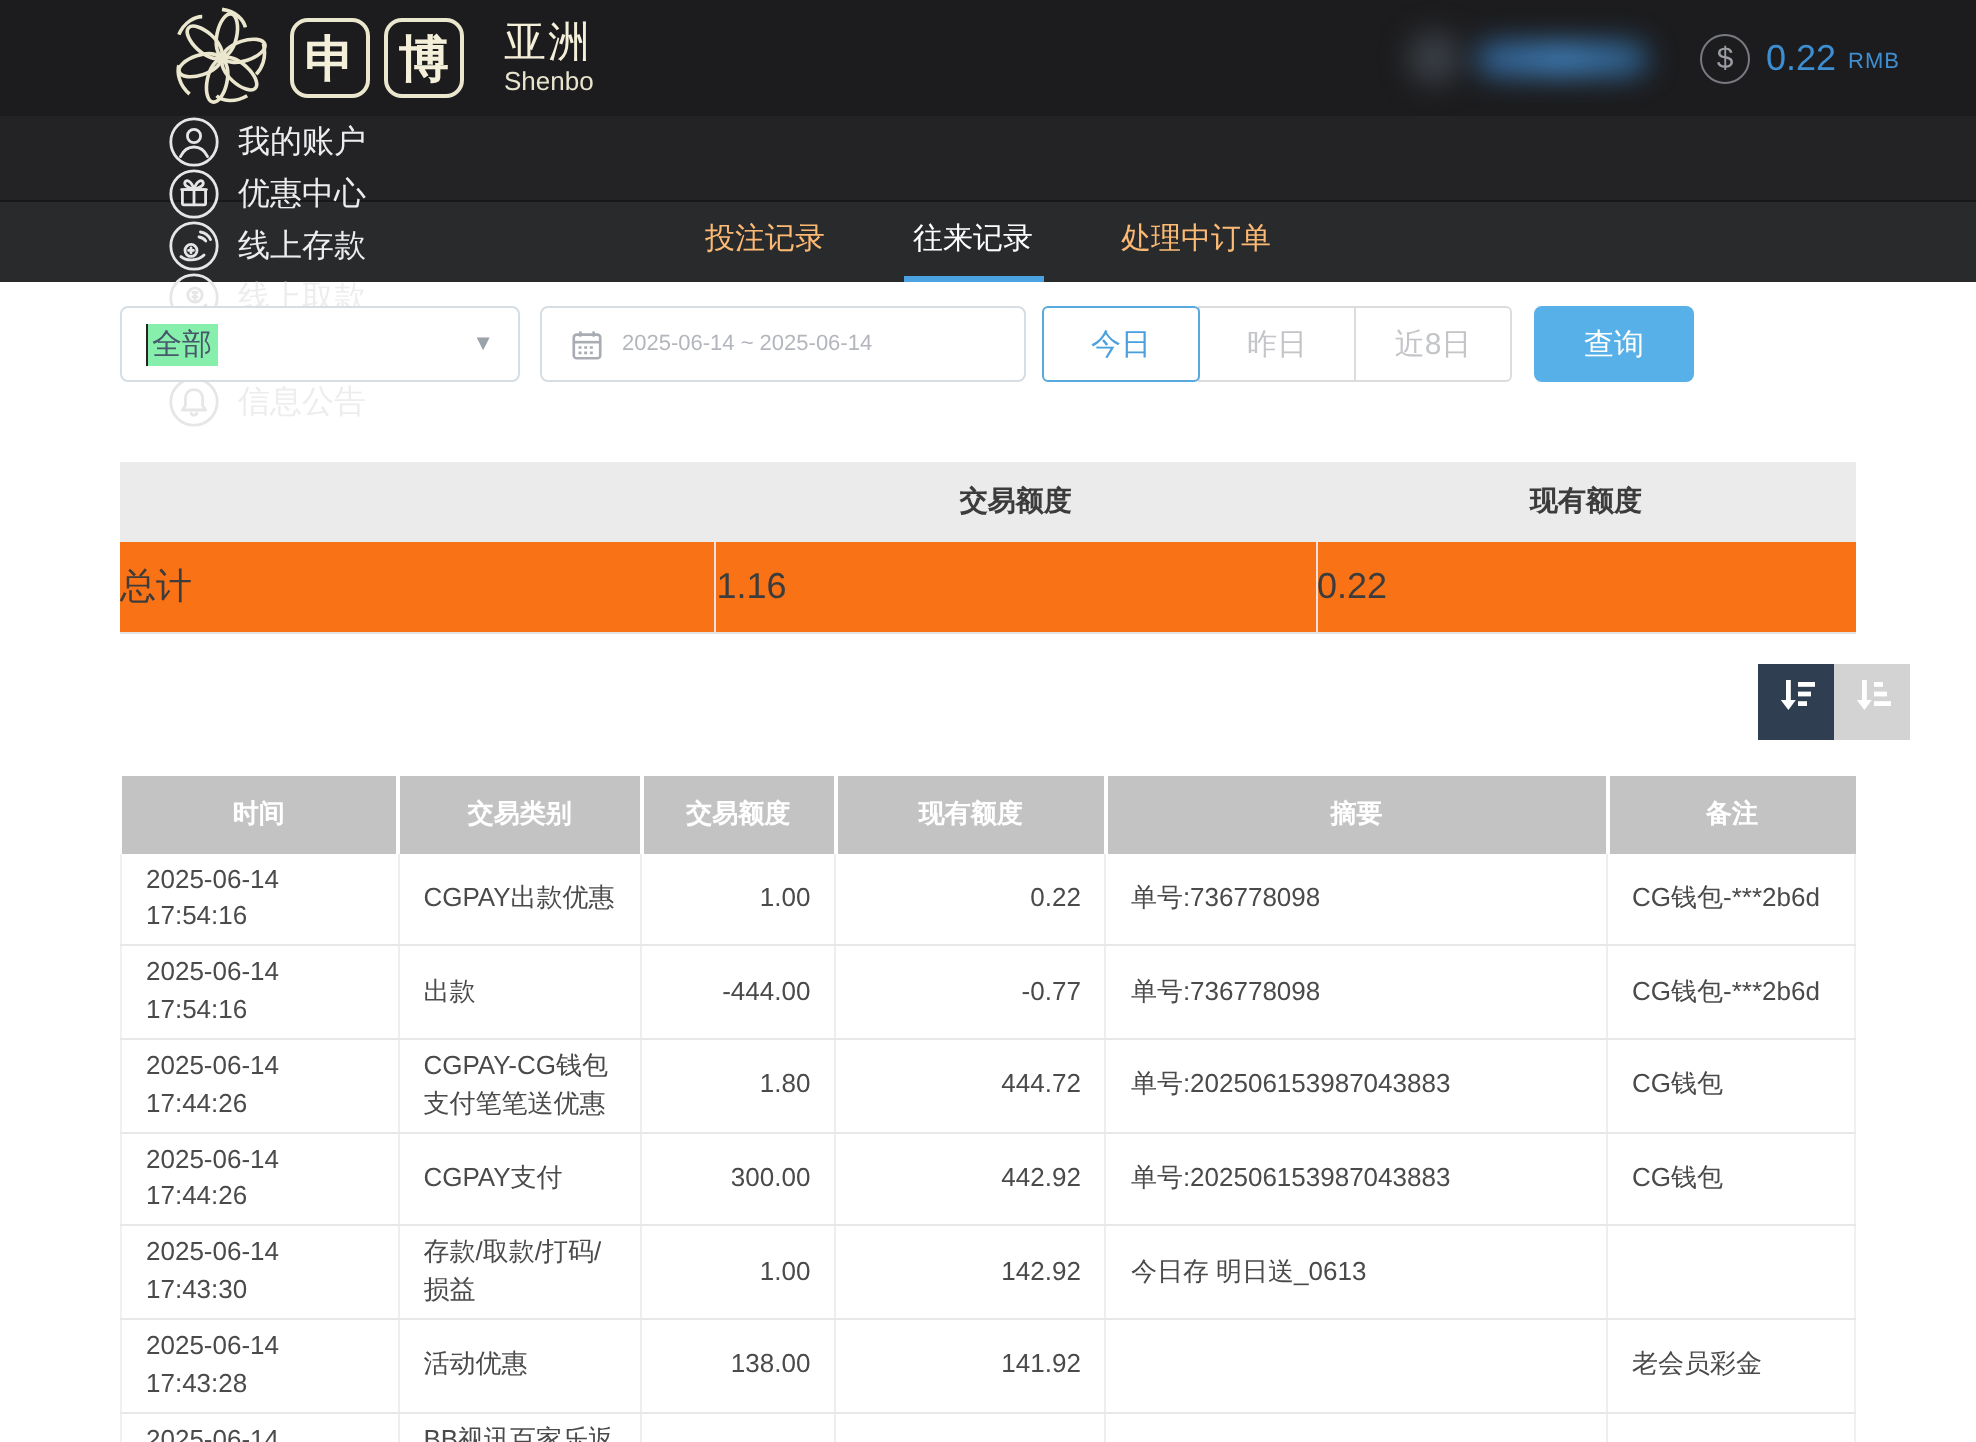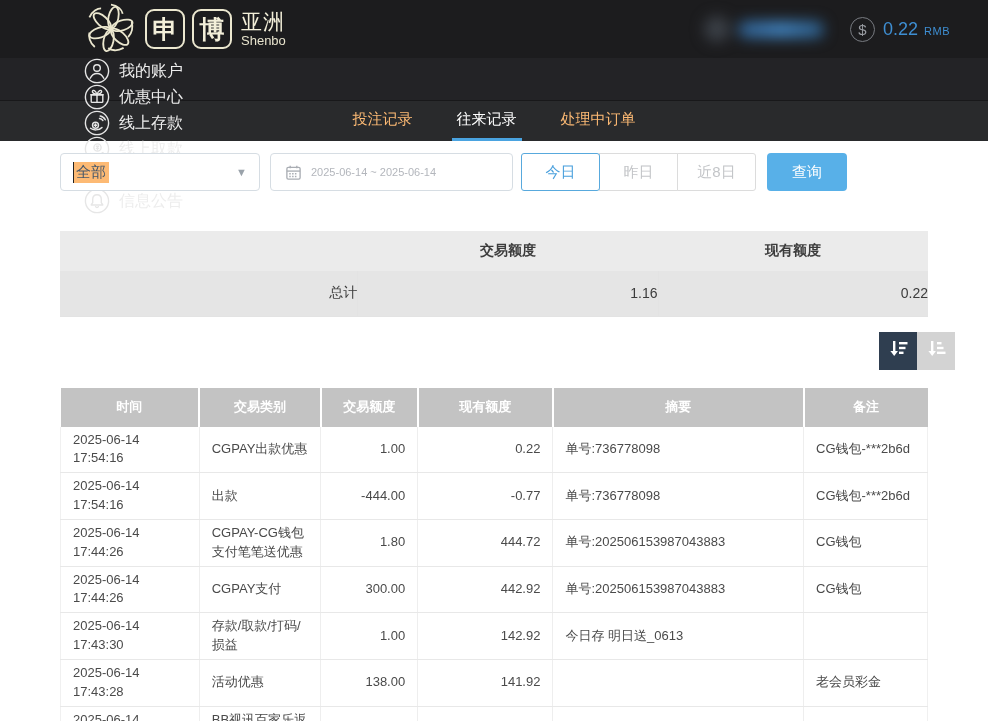--- a/index.html
+++ b/index.html
@@ -7,21 +7,21 @@
     font-family:"Liberation Sans","DejaVu Sans",sans-serif; }
 
   
   .top-header { height:58px; background:#1c1c1e; display:flex; align-items:center;
     padding:0 38px 0 84px; }
   .logo-wrap { display:flex; align-items:center; gap:7px; }
   .logo-flower svg { display:block; }
   .logo-box { width:40px; height:40px; border:2px solid #ebe7cf; border-radius:9px;
     color:#f3efd9; font-size:25px; font-weight:bold; display:flex; align-items:center;
     justify-content:center; }
-  .logo-region { color:#f3efd9; line-height:1; margin-left:2px; }
+  .logo-region { color:#f3efd9; line-height:1; margin-left:13px; }
   .logo-region .cn { font-size:21px; letter-spacing:1px; }
   .logo-region .en { font-size:13px; color:#e8e4ce; margin-top:2px; }
   .header-right { margin-left:auto; display:flex; align-items:center; gap:26px; }
   .blur-user { display:flex; align-items:center; filter:blur(7px); }
   .blur-user .b-circle { width:26px; height:26px; border-radius:50%; background:#3a3f46; }
   .blur-user .b-pill { width:86px; height:17px; margin-left:8px; border-radius:8px;
     background:linear-gradient(90deg,#2f5d8c,#3f7fb9,#2c5b85); }
   .balance { display:flex; align-items:center; gap:8px; }
   .coin-icon { width:25px; height:25px; border:1.5px solid #777a80; border-radius:50%;
     color:#9a9da3; font-size:15px; display:flex; align-items:center; justify-content:center; }
@@ -47,21 +47,21 @@
     padding:0 5px; cursor:pointer; border-bottom:3px solid transparent; }
   .subtab.active { color:#ffffff; border-bottom-color:#4aa3e0; }
 
   
   .content { padding:12px 60px 0 60px; }
 
   .filter-row { display:flex; align-items:center; margin-top:0; }
   .type-select { width:200px; height:38px; border:1px solid #d6dde3; border-radius:4px;
     background:#fff; display:flex; align-items:center; padding:0 12px; position:relative;
     cursor:pointer; }
-  .select-value { background:#fdba74; border-left:1px solid #222; padding:1px 3px 1px 2px;
+  .select-value { background:#86efac; border-left:1px solid #222; padding:1px 3px 1px 2px;
     font-size:15px; color:#47586a; }
   .select-caret { position:absolute; right:12px; color:#9aa2aa; font-size:11px; }
   .date-input { width:243px; height:38px; border:1px solid #d6dde3; border-radius:4px;
     margin-left:10px; display:flex; align-items:center; gap:9px; padding:0 14px;
     cursor:pointer; }
   .cal-icon svg { display:block; }
   .date-text { color:#b3b6bc; font-size:11px; white-space:nowrap; }
   .quick-group { display:flex; margin-left:8px; }
   .quick-btn { width:79px; height:38px; background:#fff; border:1px solid #dcdcdc;
     margin-left:-1px; color:#c3c5c8; font-size:15px; display:flex; align-items:center;
@@ -71,22 +71,22 @@
   .quick-btn.active { border-color:#58a9dd; color:#4aa0dd; position:relative; z-index:2;
     border-radius:3px; }
   .query-btn { width:80px; height:38px; margin-left:11px; background:#58b0e8; border:none;
     border-radius:4px; color:#fff; font-size:15px; cursor:pointer; }
 
   
   .summary-table { width:868px; margin-top:40px; border-collapse:collapse;
     table-layout:fixed; }
   .summary-table thead th { background:#ebebeb; height:40px; font-size:14px;
     font-weight:bold; color:#3c3c3c; text-align:center; }
-  .summary-table tbody td { background:#e5e5e5; height:45px; font-size:14px; color:#3c3c3c;
-    text-align:right; border-bottom:1px solid #e3e3e3; }
+  .summary-table tbody td { background:#f97316; height:45px; font-size:18px; color:#3c3c3c;
+    text-align:left; border-bottom:1px solid #e3e3e3; }
   .summary-table tbody td + td { border-left:1px solid #e3e3e3; }
 
   
   .sort-row { display:flex; justify-content:flex-end; margin:15px -27px 0 0; }
   .sort-btn { width:38px; height:38px; display:flex; align-items:center;
     justify-content:center; cursor:pointer; }
   .sort-btn.desc { background:#2f3e50; }
   .sort-btn.asc { background:#d3d3d3; }
 
   

